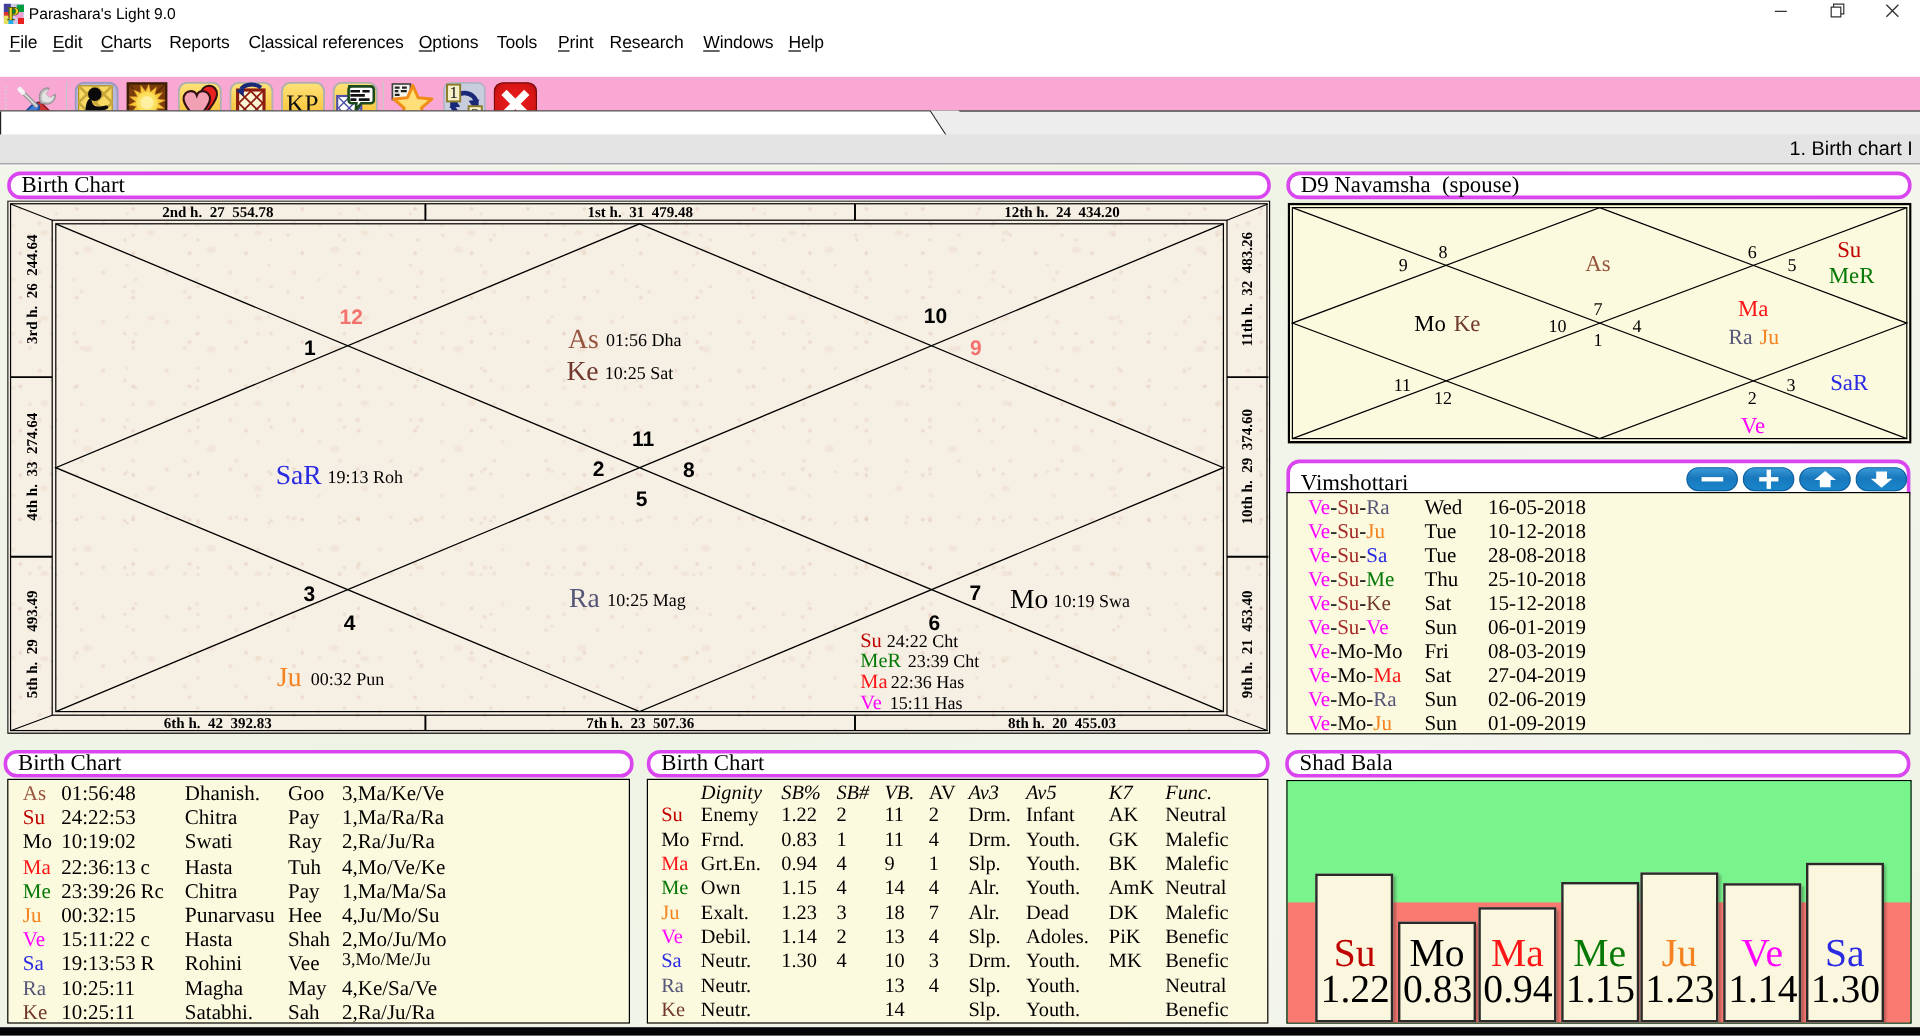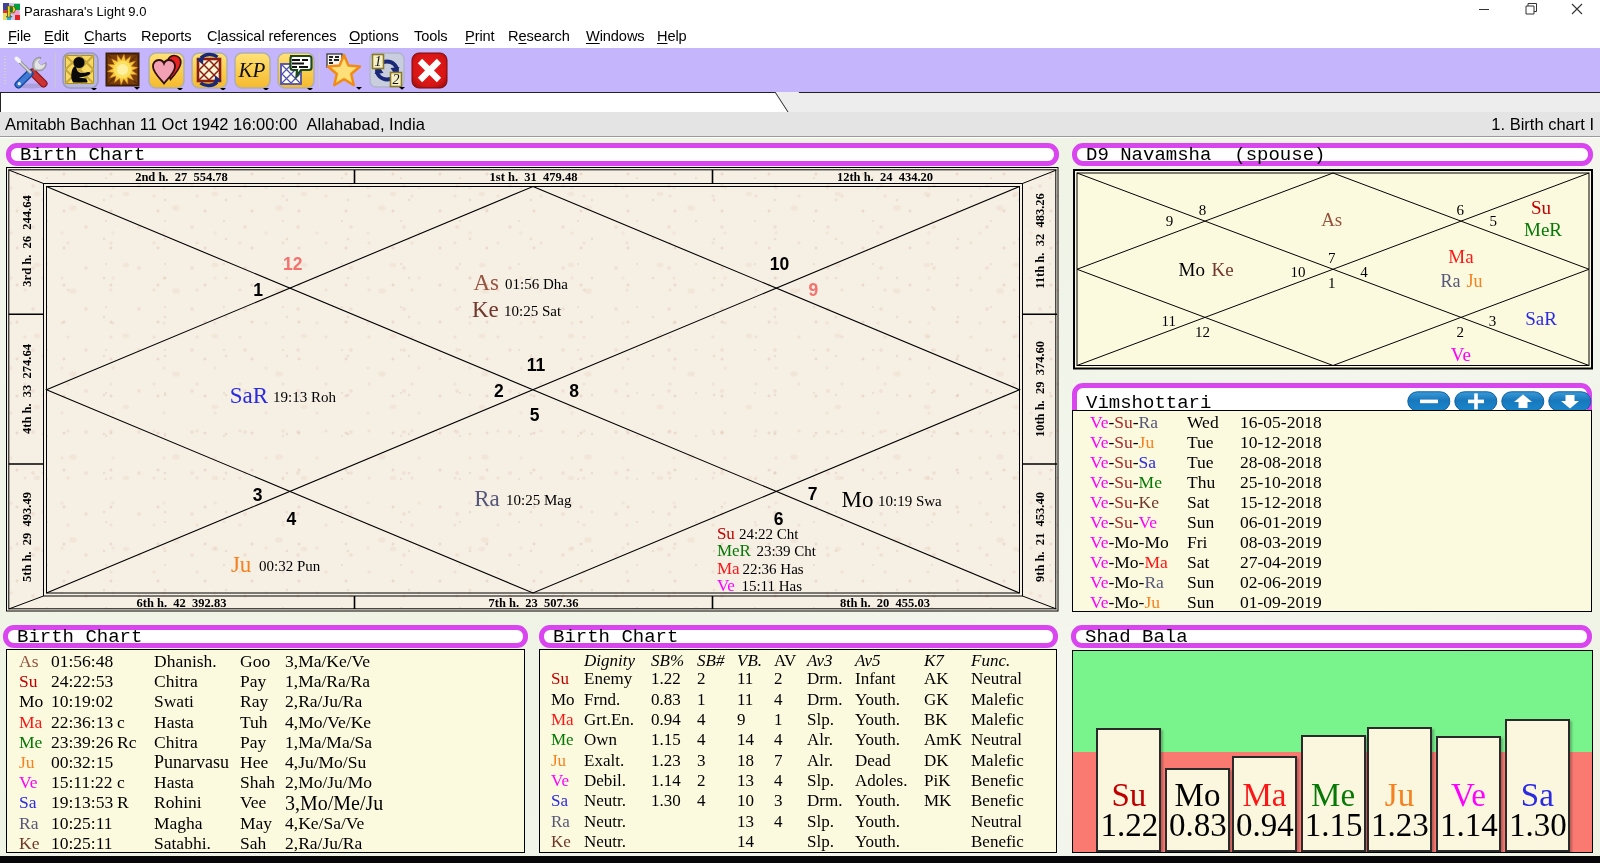--- a/index.html
+++ b/index.html
@@ -6,34 +6,34 @@
   font-family:"Liberation Sans",sans-serif; }
 .abs { position:absolute; }
 .serif { font-family:"Liberation Serif",serif; }
 
 #titlebar { position:absolute; left:0; top:0; width:1600px; height:25px; background:#fff; }
 #titletext { position:absolute; left:24px; top:4px; font-size:13px; color:#000; }
 .winbtn { position:absolute; top:0; width:14px; height:19px; color:#222; font-size:14px; text-align:center; line-height:19px; }
 #menubar { position:absolute; left:0; top:25px; width:1600px; height:23px; background:#fff; font-size:14.6px; color:#000; letter-spacing:-0.1px; }
 .mi { position:absolute; top:3px; }
 .mi u { text-decoration:underline; text-underline-offset:2px; }
-#toolbar { position:absolute; left:0; top:48px; width:1600px; height:44px; background:#c4b5fd;font-style:italic; }
+#toolbar { position:absolute; left:0; top:64px; width:1600px; height:44px; background:#f9a8d4; }
 .tsep { position:absolute; top:4px; width:1px; height:36px; background:#c8c8c8; }
 .ticon { position:absolute; top:8px; }
 
 #tabstrip { position:absolute; left:0; top:92px; width:1600px; height:21px; background:#ededed; border-top:1px solid #222; }
 #tab { position:absolute; left:0; top:0; width:800px; height:21px; background:#fff; border-left:1px solid #222; }
 #tabslant { position:absolute; left:782px; top:-1px; width:24px; height:23px; background:#ededed;  border-left:1px solid #222; transform:skewX(33deg); }
 #tabtext { position:absolute; left:4px; width:792px; top:2px; text-align:center; font-size:14px; color:#000; }
 #infobar { position:absolute; left:0; top:112px; width:1600px; height:25px; background:#e4e4e4; border-bottom:1px solid #9a9a9a; font-size:16.5px; color:#000; }
 
 #content { position:absolute; left:0; top:138px; width:1600px; height:718px;
   background:linear-gradient(135deg,#f2f5ea 0%,#eef3e4 40%,#f4f6ee 70%,#edf2e2 100%); }
-.ptitle { position:absolute; background:#fff; border:5px solid #d946ef; border-radius:11px;
-  font-family:Liberation Mono, monospace; font-size:19px; color:#000; }
+.ptitle { position:absolute; background:#fff; border:3px solid #d946ef; border-radius:11px;
+  font-family:Liberation Serif, serif; font-size:19px; color:#000; }
 .ptitle span { position:absolute; left:9px; top:50%; transform:translateY(-50%); white-space:pre; }
 .cream { background:#fcfade; border:1px solid #000; }
 .parch { background-color:#f6efe4;
   background-image:
    radial-gradient(circle at 11px 7px, rgba(205,160,135,.26) 1.1px, transparent 1.9px),
    radial-gradient(circle at 27px 19px, rgba(215,175,150,.22) 1.4px, transparent 2.2px),
    radial-gradient(circle at 41px 11px, rgba(200,165,140,.20) .9px, transparent 1.6px),
    radial-gradient(circle at 19px 29px, rgba(210,170,150,.19) 1.2px, transparent 2.0px),
    radial-gradient(circle at 37px 33px, rgba(198,158,132,.22) 1.0px, transparent 1.7px),
    radial-gradient(circle at 5px 21px, rgba(220,185,160,.18) 1.3px, transparent 2.1px),
@@ -219,21 +219,20 @@
 <rect x="1" y="1" width="35" height="35" rx="7" fill="url(#redg)" stroke="#7a0a0a" stroke-width="1"></rect>
 <path d="M9 9 L28 28 M28 9 L9 28" stroke="#fff" stroke-width="6.2"></path>
 </svg>
 </div>
 
 <div id="tabstrip">
  <div id="tab"></div>
  <div id="tabslant"></div>
 </div>
 <div id="infobar">
-    <span style="position:absolute;left:5px;top:3px">Amitabh Bachhan 11 Oct 1942 16:00:00&nbsp;&nbsp;Allahabad, India</span>
 <span style="position:absolute;right:6px;top:3px">1. Birth chart I</span>
   </div>
 
 <div id="content"></div>
 <div class="parch abs" style="left:6px;top:167px;width:1053px;height:445px"></div>
 <svg class="abs" style="left:6px;top:167px" width="1053" height="445">
     <rect x="0.5" y="0.5" width="1051.5" height="443.5" fill="none" stroke="#000" stroke-width="1"></rect>
 <rect x="2.8" y="2.8" width="1047" height="439" fill="none" stroke="#000" stroke-width="1"></rect>
 <rect x="37.5" y="16.5" width="979" height="412.5" fill="none" stroke="#000" stroke-width="1"></rect>
 <rect x="40.5" y="19.5" width="973" height="406.5" fill="none" stroke="#000" stroke-width="1"></rect>
@@ -463,21 +462,21 @@
     <div class="abs serif" style="top:122.2px;left:44px;font-size:17.5px">15:11:22</div>
     <div class="abs serif" style="top:122.2px;left:110px;font-size:17.5px">c</div>
     <div class="abs serif" style="top:122.2px;left:147px;font-size:17.5px">Hasta</div>
     <div class="abs serif" style="top:122.2px;left:233px;font-size:17.5px">Shah</div>
     <div class="abs serif" style="top:122.2px;left:278px;font-size:17.5px">2,Mo/Ju/Mo</div>
     <div class="abs serif" style="top:142.4px;left:12px;font-size:17.5px;color:#2a2ae2">Sa</div>
     <div class="abs serif" style="top:142.4px;left:44px;font-size:17.5px">19:13:53</div>
     <div class="abs serif" style="top:142.4px;left:110px;font-size:17.5px">R</div>
     <div class="abs serif" style="top:142.4px;left:147px;font-size:17.5px">Rohini</div>
     <div class="abs serif" style="top:142.4px;left:233px;font-size:17.5px">Vee</div>
-    <div class="abs serif" style="top:142.4px;left:278px;font-size:20px">3,Mo/Me/Ju</div>
+    <div class="abs serif" style="top:142.4px;left:278px;font-size:15px">3,Mo/Me/Ju</div>
     <div class="abs serif" style="top:162.6px;left:12px;font-size:17.5px;color:#565678">Ra</div>
     <div class="abs serif" style="top:162.6px;left:44px;font-size:17.5px">10:25:11</div>
     <div class="abs serif" style="top:162.6px;left:147px;font-size:17.5px">Magha</div>
     <div class="abs serif" style="top:162.6px;left:233px;font-size:17.5px">May</div>
     <div class="abs serif" style="top:162.6px;left:278px;font-size:17.5px">4,Ke/Sa/Ve</div>
     <div class="abs serif" style="top:182.8px;left:12px;font-size:17.5px;color:#70382c">Ke</div>
     <div class="abs serif" style="top:182.8px;left:44px;font-size:17.5px">10:25:11</div>
     <div class="abs serif" style="top:182.8px;left:147px;font-size:17.5px">Satabhi.</div>
     <div class="abs serif" style="top:182.8px;left:233px;font-size:17.5px">Sah</div>
     <div class="abs serif" style="top:182.8px;left:278px;font-size:17.5px">2,Ra/Ju/Ra</div>

